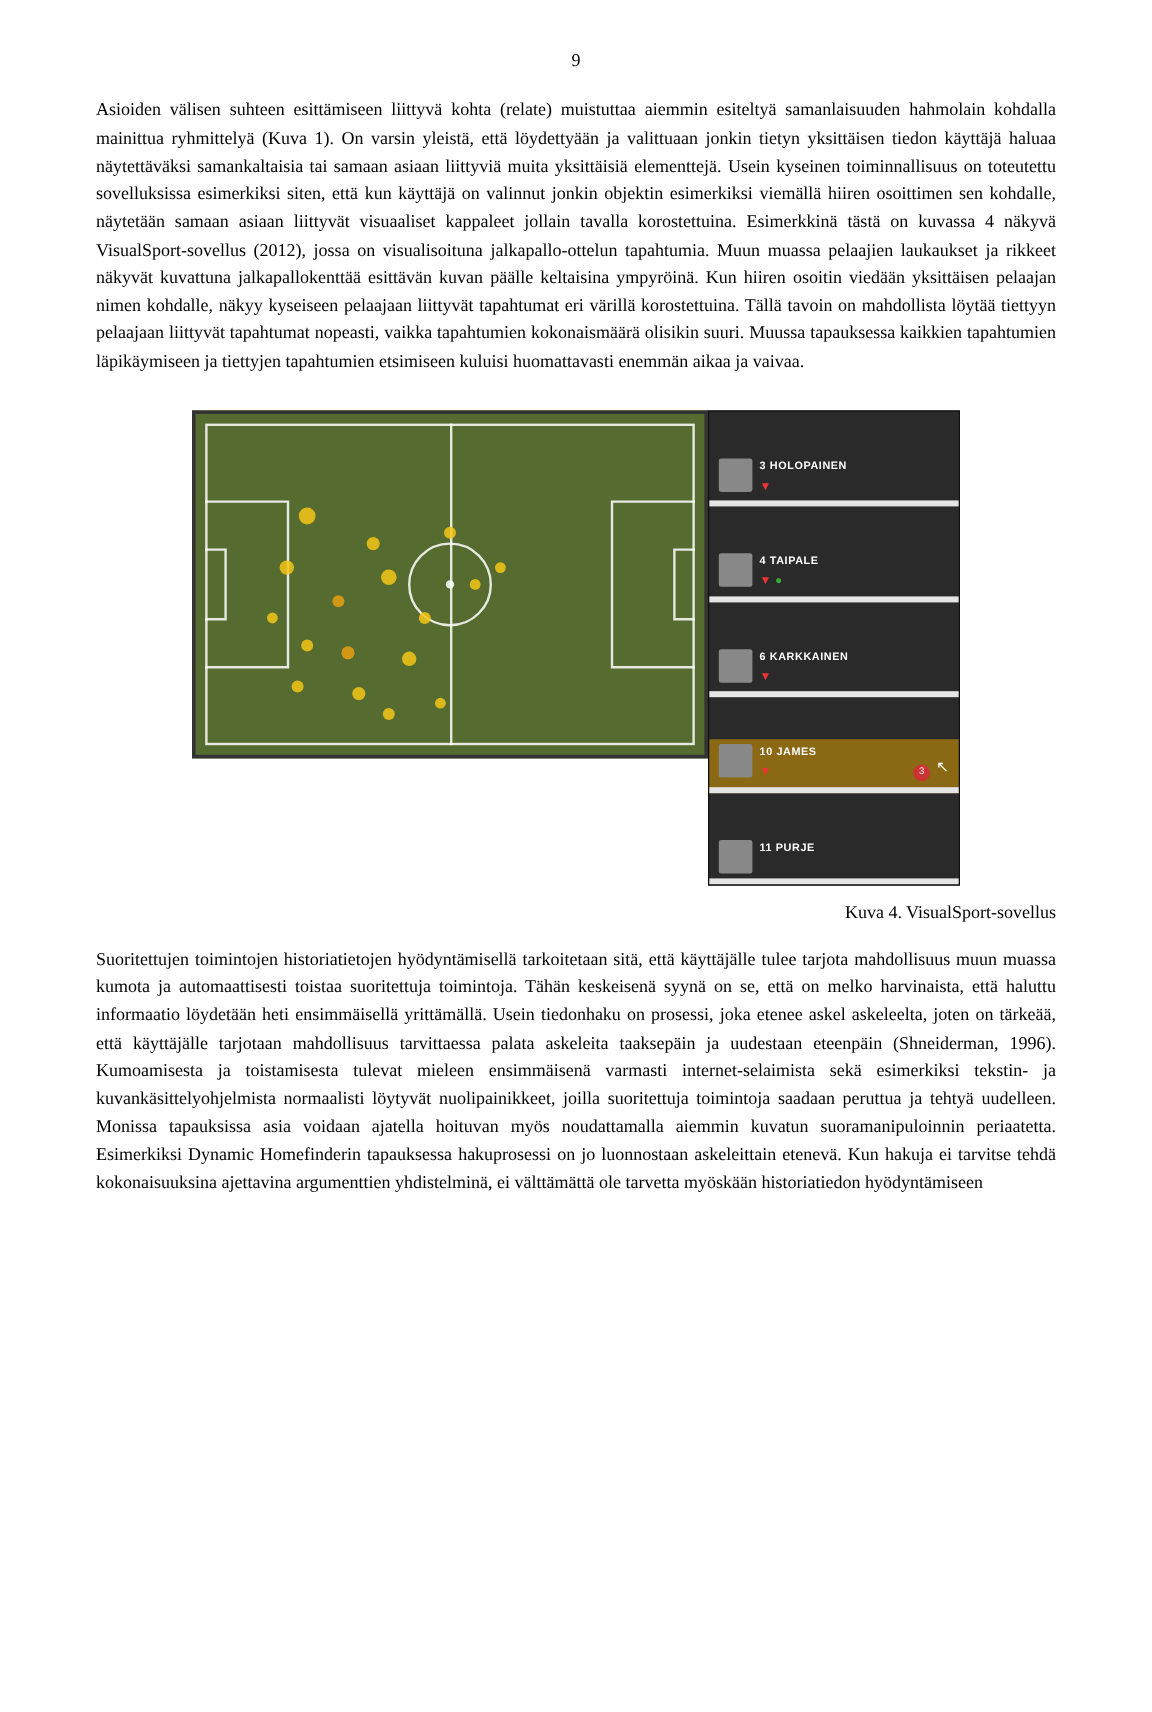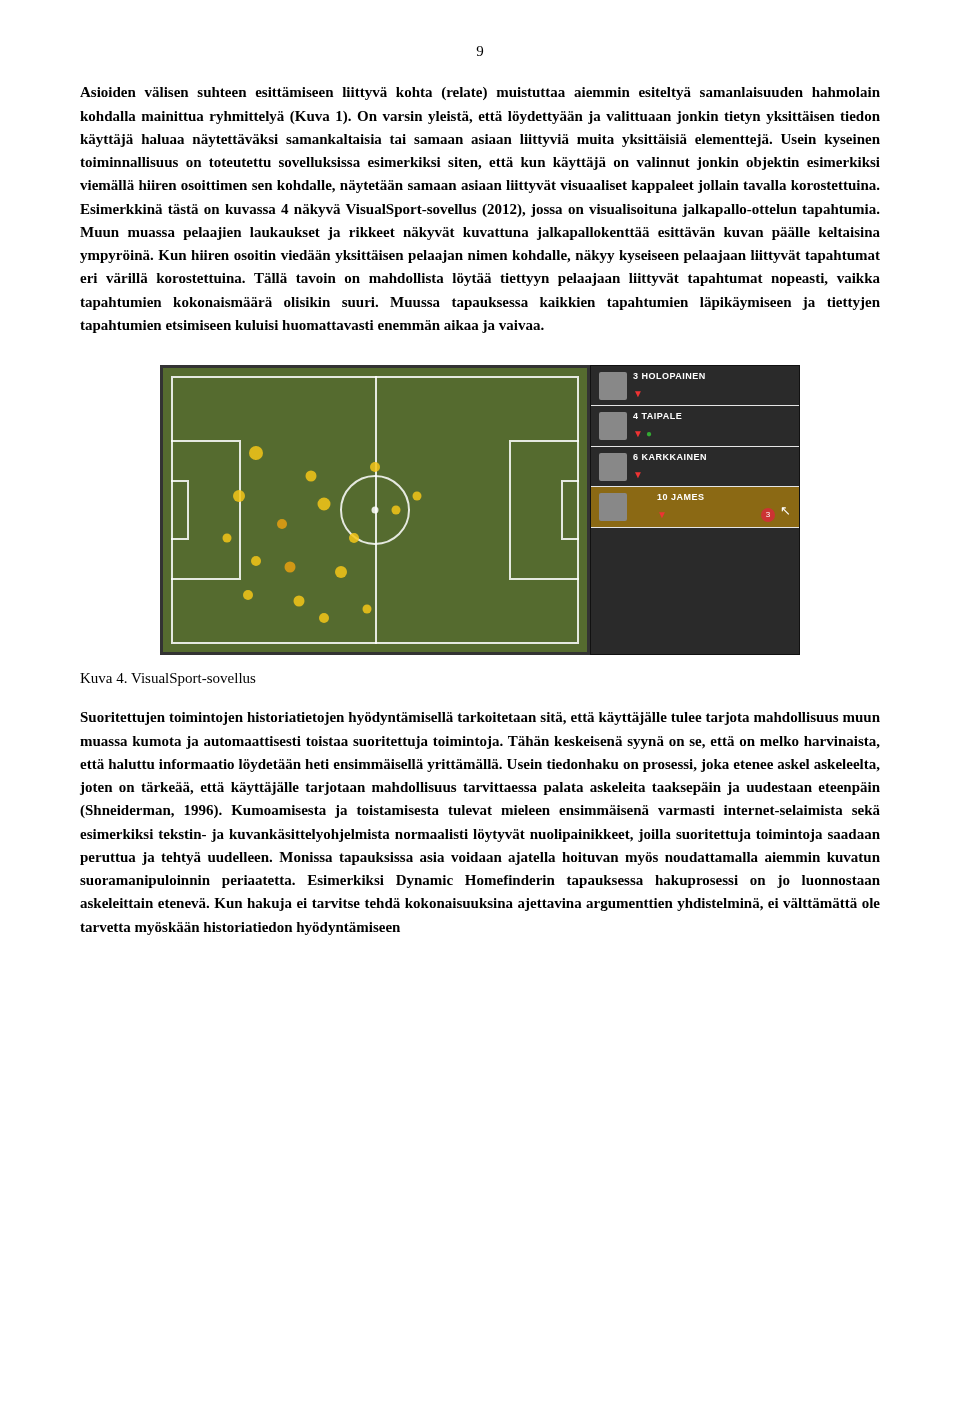--- a/index.html
+++ b/index.html
@@ -13,21 +13,20 @@
       padding: 40px 80px;
     }
     .page-number {
       text-align: center;
       font-size: 15px;
       margin-bottom: 18px;
     }
     .body-text {
       text-align: justify;
       margin-bottom: 0;
-      font-weight: bold;
     }
     p { margin-bottom: 12px; }
     .figure-container {
       display: flex;
       flex-direction: row;
       gap: 0;
       margin: 28px 0 12px 0;
       align-items: flex-start;
       justify-content: center;
     }
@@ -116,29 +115,29 @@
       background: #2a2a2a;
       min-height: 290px;
       flex-shrink: 0;
       display: flex;
       flex-direction: column;
       overflow: hidden;
       border: 1px solid #111;
     }
     .player-row {
       display: flex;
-      align-items: center;
+      align-items: flex-start;
       padding: 4px 8px;
-      border-bottom: 1px solid #e5e5e5;
+      border-bottom: 5px solid #e5e5e5;
       min-height: 38px;
       position: relative;
+      margin-top: 35px;
     }
     .player-row.selected {
       background: #8b6914;
-      gap: 24px;
     }
     .player-avatar {
       width: 28px;
       height: 28px;
       background: #888;
       border-radius: 2px;
       flex-shrink: 0;
       margin-right: 6px;
     }
     .player-info {
@@ -171,21 +170,21 @@
       border-radius: 50%;
       display: flex; align-items: center; justify-content: center;
     }
     .cursor-icon {
       position: absolute;
       bottom: 6px; right: 8px;
       color: #fff;
       font-size: 13px;
     }
     .figure-caption {
-      text-align: left;
+      text-align: right;
       font-size: 15px;
       margin-bottom: 16px;
       margin-top: 4px;
     }
   </style>
 </head>
 <body>
 
 <div class="page-number">9</div>
 
@@ -258,20 +257,27 @@
         <div class="player-avatar"></div>
         <div class="player-info">
           <div class="player-name">10 JAMES</div>
           <div class="player-icons">
             <span style="color: rgb(238, 51, 51); font-size: 10px;">▼</span>
           </div>
         </div>
         <div class="badge-3">3</div>
         <div class="cursor-icon">↖</div>
       </div>
+      <div class="player-row">
+        <div class="player-avatar"></div>
+        <div class="player-info">
+          <div class="player-name">11 PURJE</div>
+          <div class="player-icons"></div>
+        </div>
+      </div>
     </div>
 </div>
 
 <div class="figure-caption">Kuva 4. VisualSport-sovellus</div>
 
 <div class="body-text">
   <p>Suoritettujen toimintojen historiatietojen hyödyntämisellä tarkoitetaan sitä, että käyttäjälle tulee tarjota mahdollisuus muun muassa kumota ja automaattisesti toistaa suoritettuja toimintoja. Tähän keskeisenä syynä on se, että on melko harvinaista, että haluttu informaatio löydetään heti ensimmäisellä yrittämällä. Usein tiedonhaku on prosessi, joka etenee askel askeleelta, joten on tärkeää, että käyttäjälle tarjotaan mahdollisuus tarvittaessa palata askeleita taaksepäin ja uudestaan eteenpäin (Shneiderman, 1996). Kumoamisesta ja toistamisesta tulevat mieleen ensimmäisenä varmasti internet-selaimista sekä esimerkiksi tekstin- ja kuvankäsittelyohjelmista normaalisti löytyvät nuolipainikkeet, joilla suoritettuja toimintoja saadaan peruttua ja tehtyä uudelleen. Monissa tapauksissa asia voidaan ajatella hoituvan myös noudattamalla aiemmin kuvatun suoramanipuloinnin periaatetta. Esimerkiksi Dynamic Homefinderin tapauksessa hakuprosessi on jo luonnostaan askeleittain etenevä. Kun hakuja ei tarvitse tehdä kokonaisuuksina ajettavina argumenttien yhdistelminä, ei välttämättä ole tarvetta myöskään historiatiedon hyödyntämiseen</p>
 </div>
 
 </body></html>

